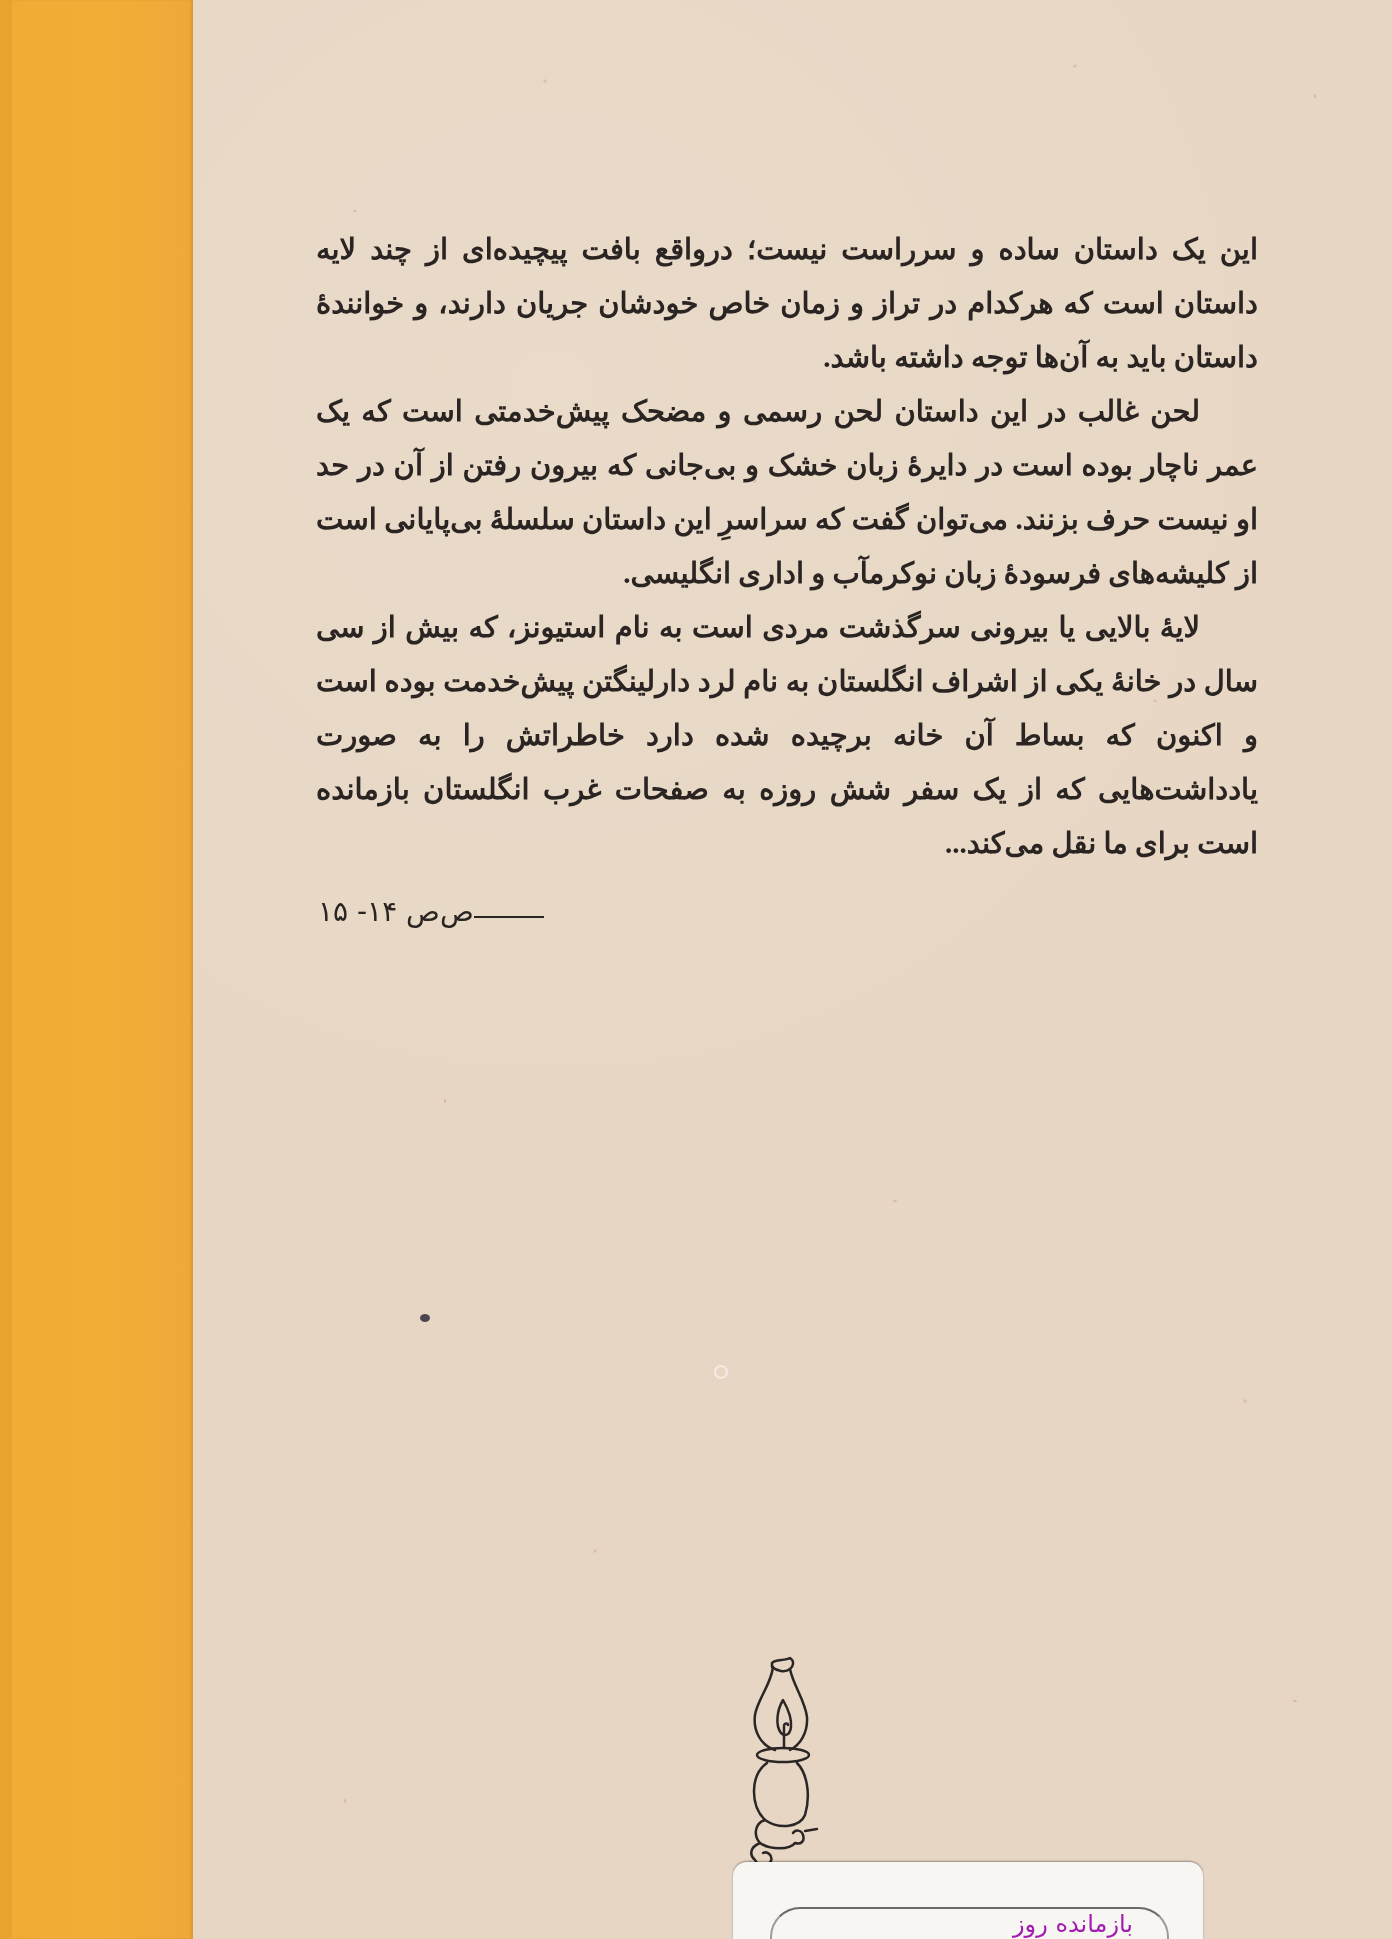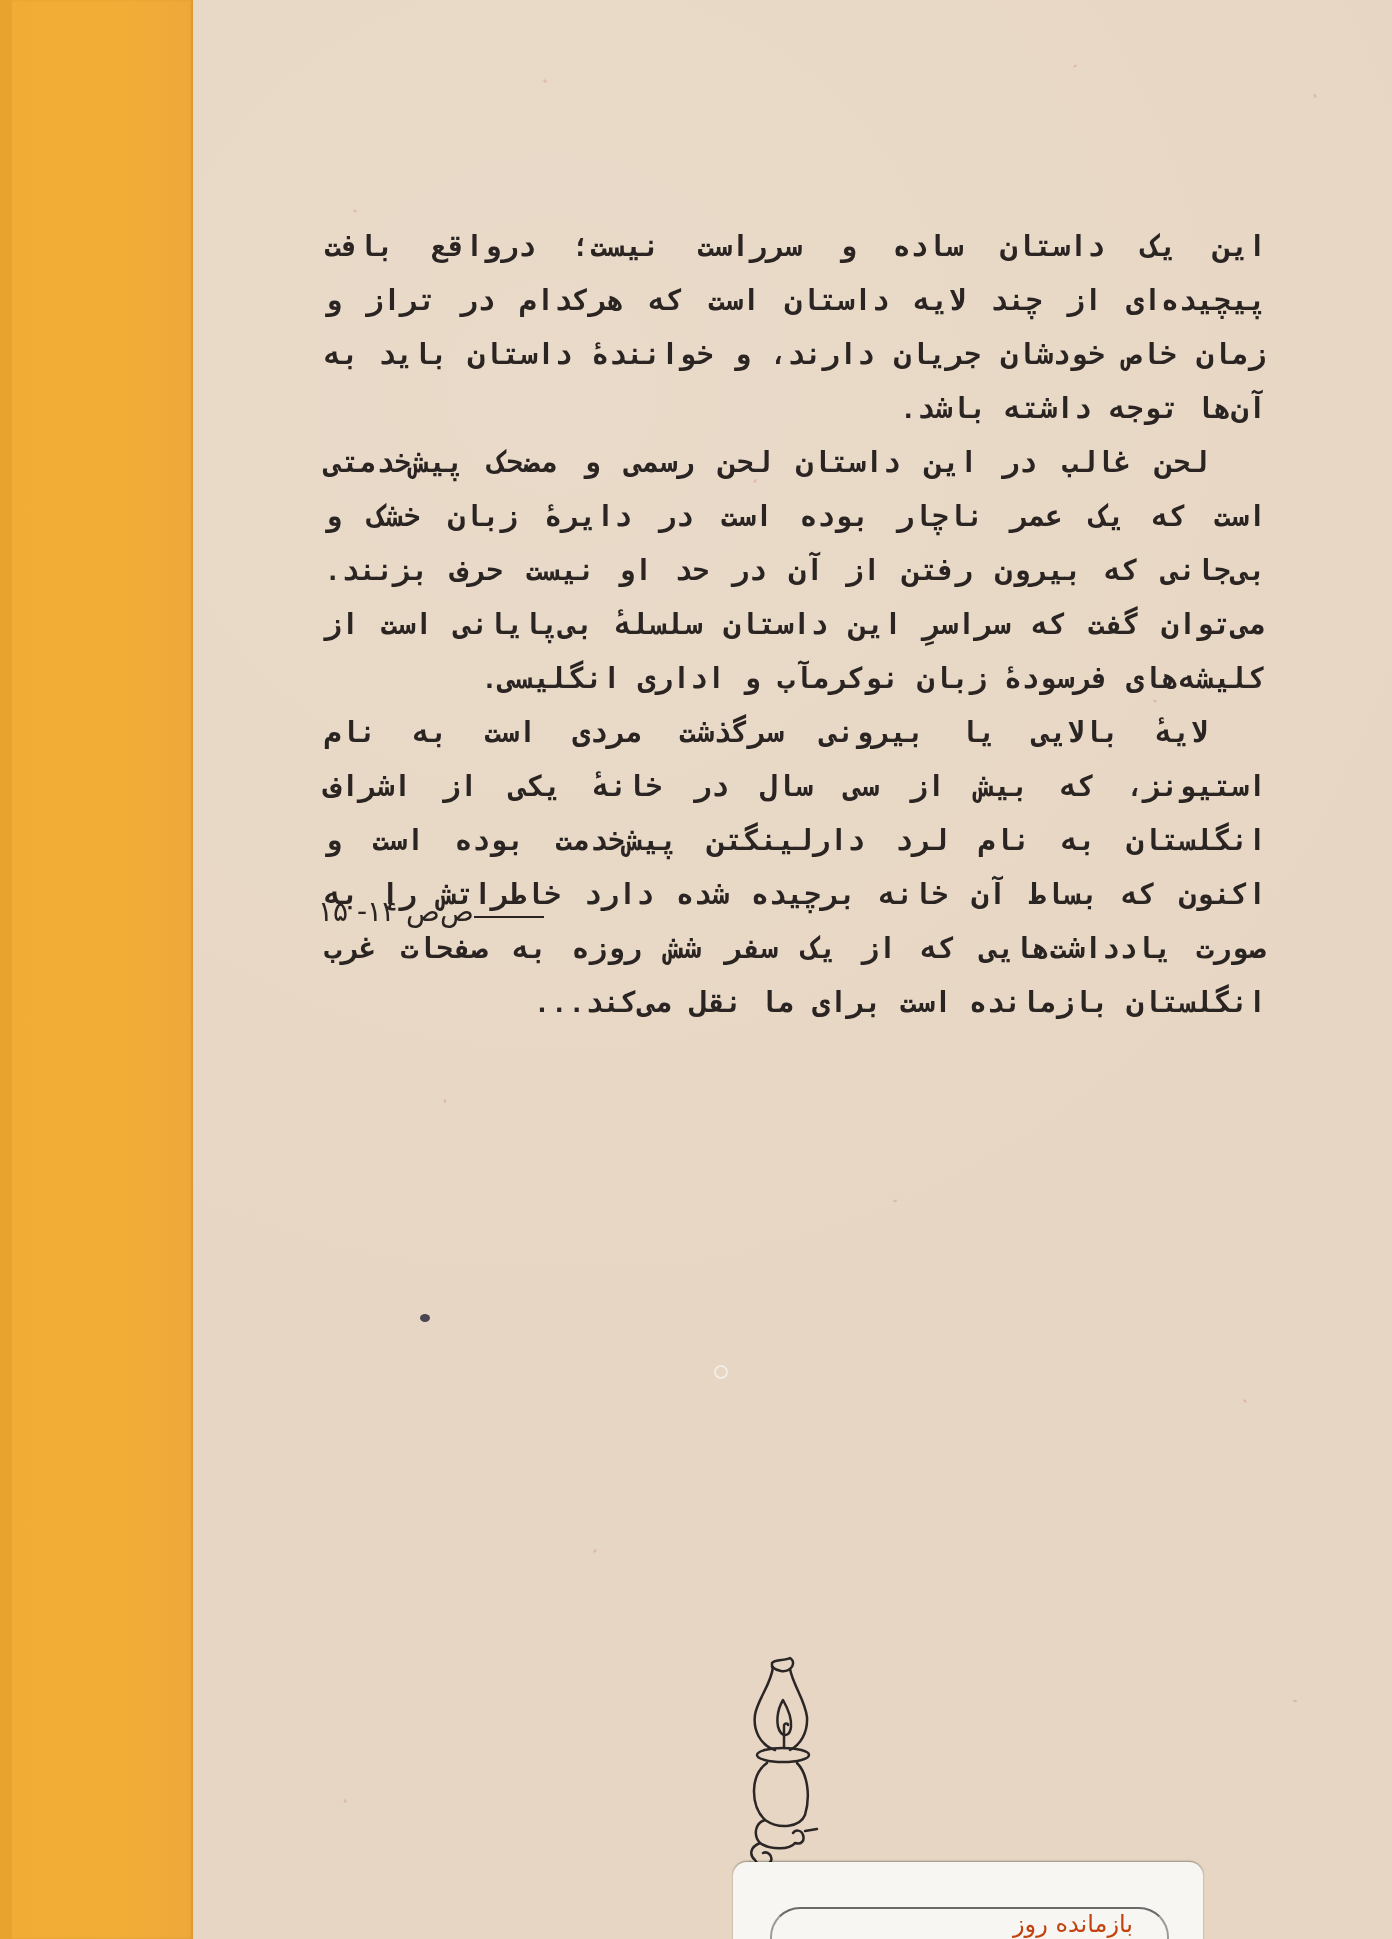--- a/index.html
+++ b/index.html
@@ -18,24 +18,24 @@
       background: #e8a22e;
     }
     .cover {
       position: absolute; left: 193px; top: 0; width: 1199px; height: 1939px;
       background:
         radial-gradient(circle at 30% 20%, rgba(255,255,255,0.10), transparent 60%),
         #e7d6c3;
     }
     .fleck { position: absolute; width: 4px; height: 2px; background: #d9a9a0; opacity: 0.7; border-radius: 1px; }
     .text-block {
-      position: absolute; left: 324px; top: 222px; width: 942px;
+      position: absolute; left: 316px; top: 222px; width: 942px;
       direction: rtl; text-align: justify; text-align-last: right;
       color: #2a2422;
-      font-family: Liberation Mono, monospace;
+      font-family: Liberation Serif, serif;
       font-weight: bold;
       font-size: 29px;
       line-height: 54px;
     }
     .text-block p { margin: 0; }
     .text-block p.indent { text-indent: 58px; }
     .citation {
       position: absolute; left: 318px; top: 895px;
       direction: rtl; color: #2a2422;
       font-family: "DejaVu Sans", sans-serif; font-size: 28px;
@@ -56,21 +56,21 @@
       background: #f7f6f3; border-radius: 14px;
       box-shadow: 0 -1px 2px rgba(0,0,0,0.35);
     }
     .sticker-inner {
       position: absolute; left: 37px; top: 45px; width: 395px; height: 80px;
       border-top: 2px solid #6a6a6a; border-left: 2px solid #9a9a9a; border-right: 2px solid #9a9a9a;
       border-radius: 30px 30px 0 0;
     }
     .sticker-text {
       position: absolute; right: 70px; top: 48px;
-      direction: rtl; font-family: "DejaVu Sans", sans-serif; font-size: 24px; color: #c2410c;
+      direction: rtl; font-family: "DejaVu Sans", sans-serif; font-size: 24px; color: #a21caf;
       white-space: nowrap;
       margin-left: 47px;
     }
   </style>
 </head>
 <body>
 
 <div class="spine">
   <div class="spine-edge"></div>
 </div>

